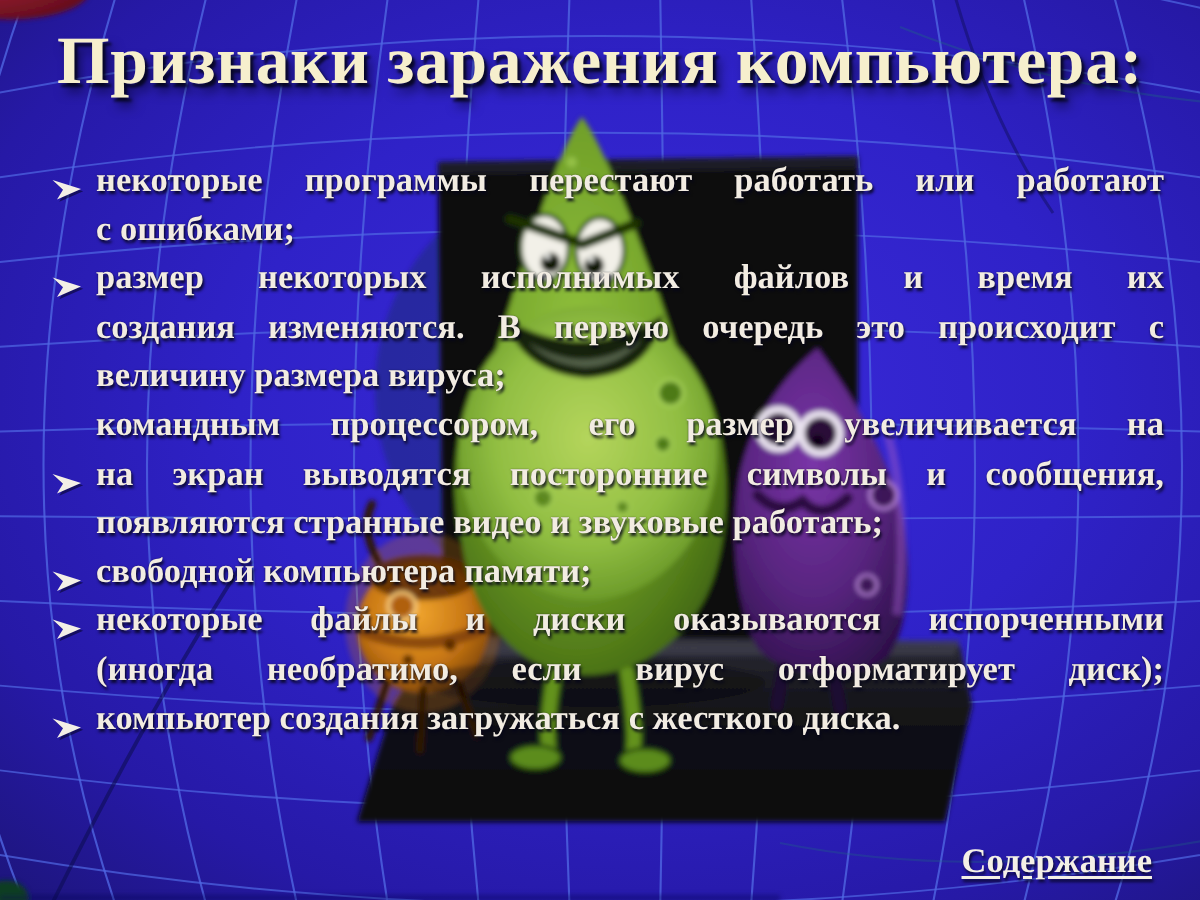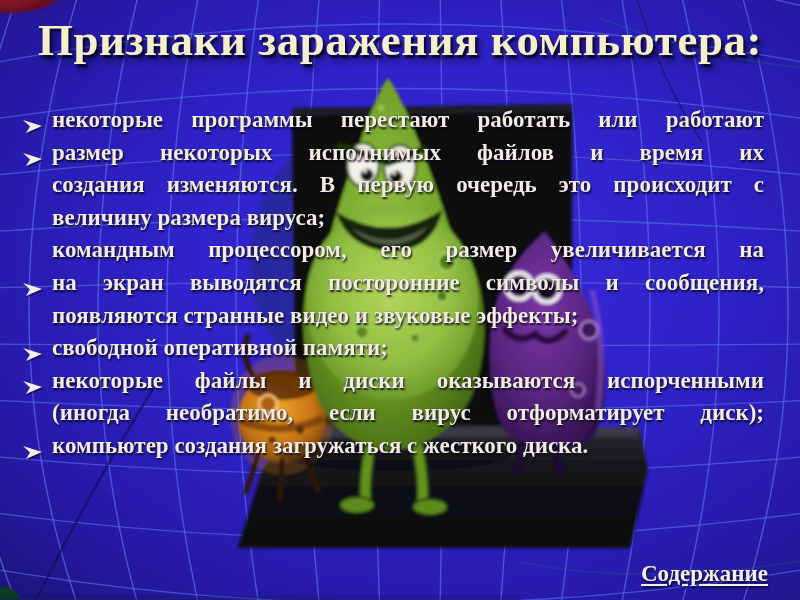--- a/index.html
+++ b/index.html
@@ -11,21 +11,21 @@
   .slide svg.layer { position:absolute; left:0; top:0; width:800px; height:600px; }
 
   .title {
     position:absolute; top:14px; left:0; right:0; margin:0;
     text-align:center; font-size:45px; line-height:52px; font-weight:bold;
     color:#f6efcd; letter-spacing:0.5px;
     text-shadow:2px 3px 2px rgba(5,5,30,.9), 4px 6px 7px rgba(0,0,25,.55);
   }
 
   ul.bullets {
-    position:absolute; top:104px; left:22px; width:742px;
+    position:absolute; top:104px; left:34px; width:742px;
     margin:0; padding:0; list-style:none;
   }
   ul.bullets li {
     position:relative; padding-left:30px;
     color:#f2ece2; font-size:23px; font-weight:bold; line-height:32.6px;
     text-shadow:1px 2px 2px rgba(5,5,25,.85), 0 0 1px rgba(0,0,20,.6);
   }
   .marker { position:absolute; left:0; top:8px; width:22px; height:18px; }
   .line { display:block; text-align:justify; text-align-last:justify; }
   .line.last { text-align-last:left; }
@@ -213,20 +213,21 @@
 
   <ul class="bullets">
     <li>
       <span class="marker">
         <svg width="22" height="18" viewBox="0 0 22 18">
             <polygon points="2.5,4.5 21.5,10.5 5.5,17.5 9.5,11" fill="rgba(0,0,20,0.5)"></polygon>
             <polygon points="1,3 20,9 4,16 8,9.5" fill="#f3efe6"></polygon>
           </svg>
       </span>
       <span class="line">некоторые программы перестают работать или работают</span>
+      <span class="line last">с ошибками;</span>
     </li>
     <li>
       <span class="marker">
         <svg width="22" height="18" viewBox="0 0 22 18">
             <polygon points="2.5,4.5 21.5,10.5 5.5,17.5 9.5,11" fill="rgba(0,0,20,0.5)"></polygon>
             <polygon points="1,3 20,9 4,16 8,9.5" fill="#f3efe6"></polygon>
           </svg>
       </span>
       <span class="line">размер некоторых исполнимых файлов и время их</span>
       <span class="line">создания изменяются. В первую очередь это происходит с</span>
@@ -234,30 +235,30 @@
       <span class="line">командным процессором, его размер увеличивается на</span>
     </li>
     <li>
       <span class="marker">
         <svg width="22" height="18" viewBox="0 0 22 18">
             <polygon points="2.5,4.5 21.5,10.5 5.5,17.5 9.5,11" fill="rgba(0,0,20,0.5)"></polygon>
             <polygon points="1,3 20,9 4,16 8,9.5" fill="#f3efe6"></polygon>
           </svg>
       </span>
       <span class="line">на экран выводятся посторонние символы и сообщения,</span>
-      <span class="line last">появляются странные видео и звуковые эффекты;</span>
-    </li>
-    <li>
-      <span class="marker">
-        <svg width="22" height="18" viewBox="0 0 22 18">
-            <polygon points="2.5,4.5 21.5,10.5 5.5,17.5 9.5,11" fill="rgba(0,0,20,0.5)"></polygon>
-            <polygon points="1,3 20,9 4,16 8,9.5" fill="#f3efe6"></polygon>
-          </svg>
-      </span>
-      <span class="line last">свободной оперативной памяти;</span>
+      <span class="line last">появляются странные видео и звуковые работать;</span>
+    </li>
+    <li>
+      <span class="marker">
+        <svg width="22" height="18" viewBox="0 0 22 18">
+            <polygon points="2.5,4.5 21.5,10.5 5.5,17.5 9.5,11" fill="rgba(0,0,20,0.5)"></polygon>
+            <polygon points="1,3 20,9 4,16 8,9.5" fill="#f3efe6"></polygon>
+          </svg>
+      </span>
+      <span class="line last">свободной компьютера памяти;</span>
     </li>
     <li>
       <span class="marker">
         <svg width="22" height="18" viewBox="0 0 22 18">
             <polygon points="2.5,4.5 21.5,10.5 5.5,17.5 9.5,11" fill="rgba(0,0,20,0.5)"></polygon>
             <polygon points="1,3 20,9 4,16 8,9.5" fill="#f3efe6"></polygon>
           </svg>
       </span>
       <span class="line">некоторые файлы и диски оказываются испорченными</span>
       <span class="line wide-last">(иногда необратимо,  если вирус  отформатирует  диск);</span>

